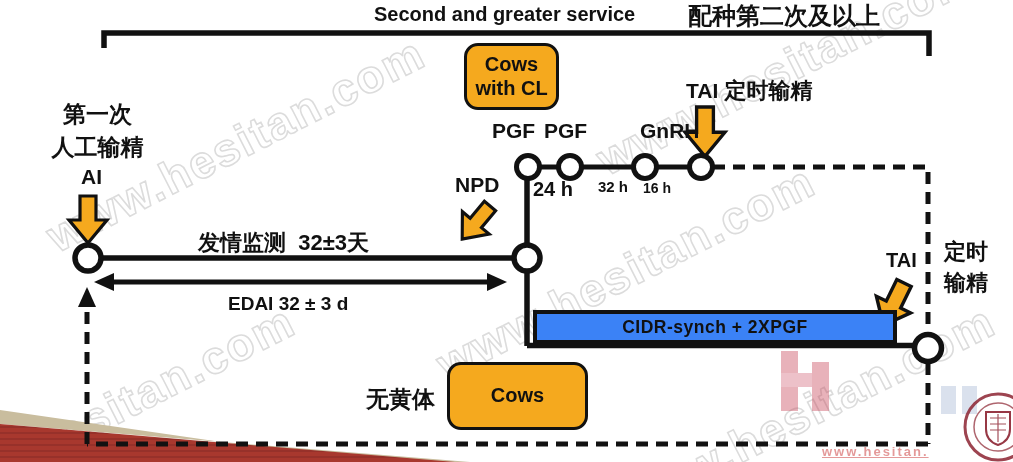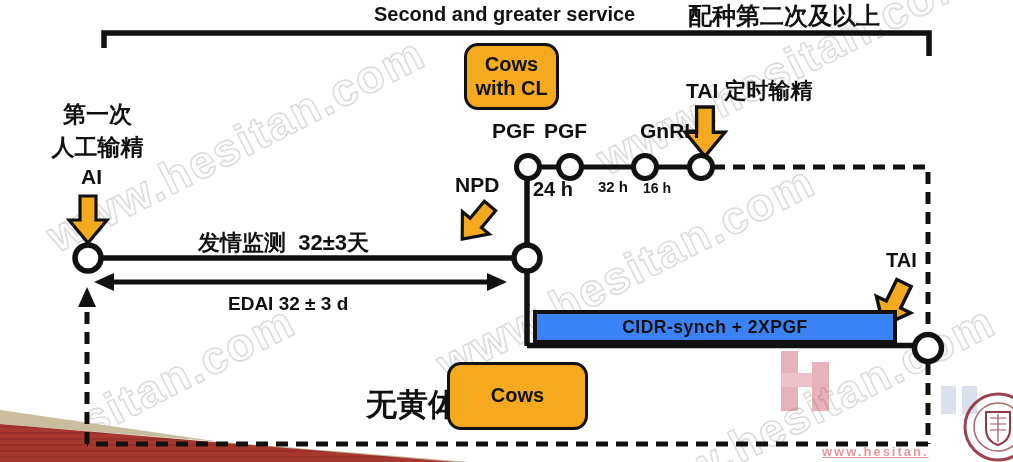--- a/index.html
+++ b/index.html
@@ -155,19 +155,23 @@
   <div class="txt z2" style="left:686px;top:76px;font-size:22px;">
     <span class="bold" style="font-size:21px;">TAI</span>
     <span class="zh" style="">定时输精</span>
   </div>
 
   <div class="cidr-box" style="left:533px;top:310px;width:356px;height:26px;">
     <span>CIDR-synch + 2XPGF</span>
   </div>
 
   <div class="txt z2 bold" style="left:886px;top:249px;font-size:20px;">TAI</div>
+  <div class="txt z2 zh" style="left:944px;top:236px;font-size:22px;line-height:31px;white-space:normal;">
+    <div>定时</div>
+    <div>输精</div>
+  </div>
 
-  <div class="txt z2 zh" style="left:366px;top:384px;font-size:31px;">无黄体</div>
+  <div class="txt z2 zh" style="left:366px;top:384px;font-size:23px;">无黄体</div>
   <div class="cl-box" style="left:447px;top:362px;width:135px;height:62px;">
     <span>Cows</span>
   </div>
 
 </div>
 
 </body></html>

